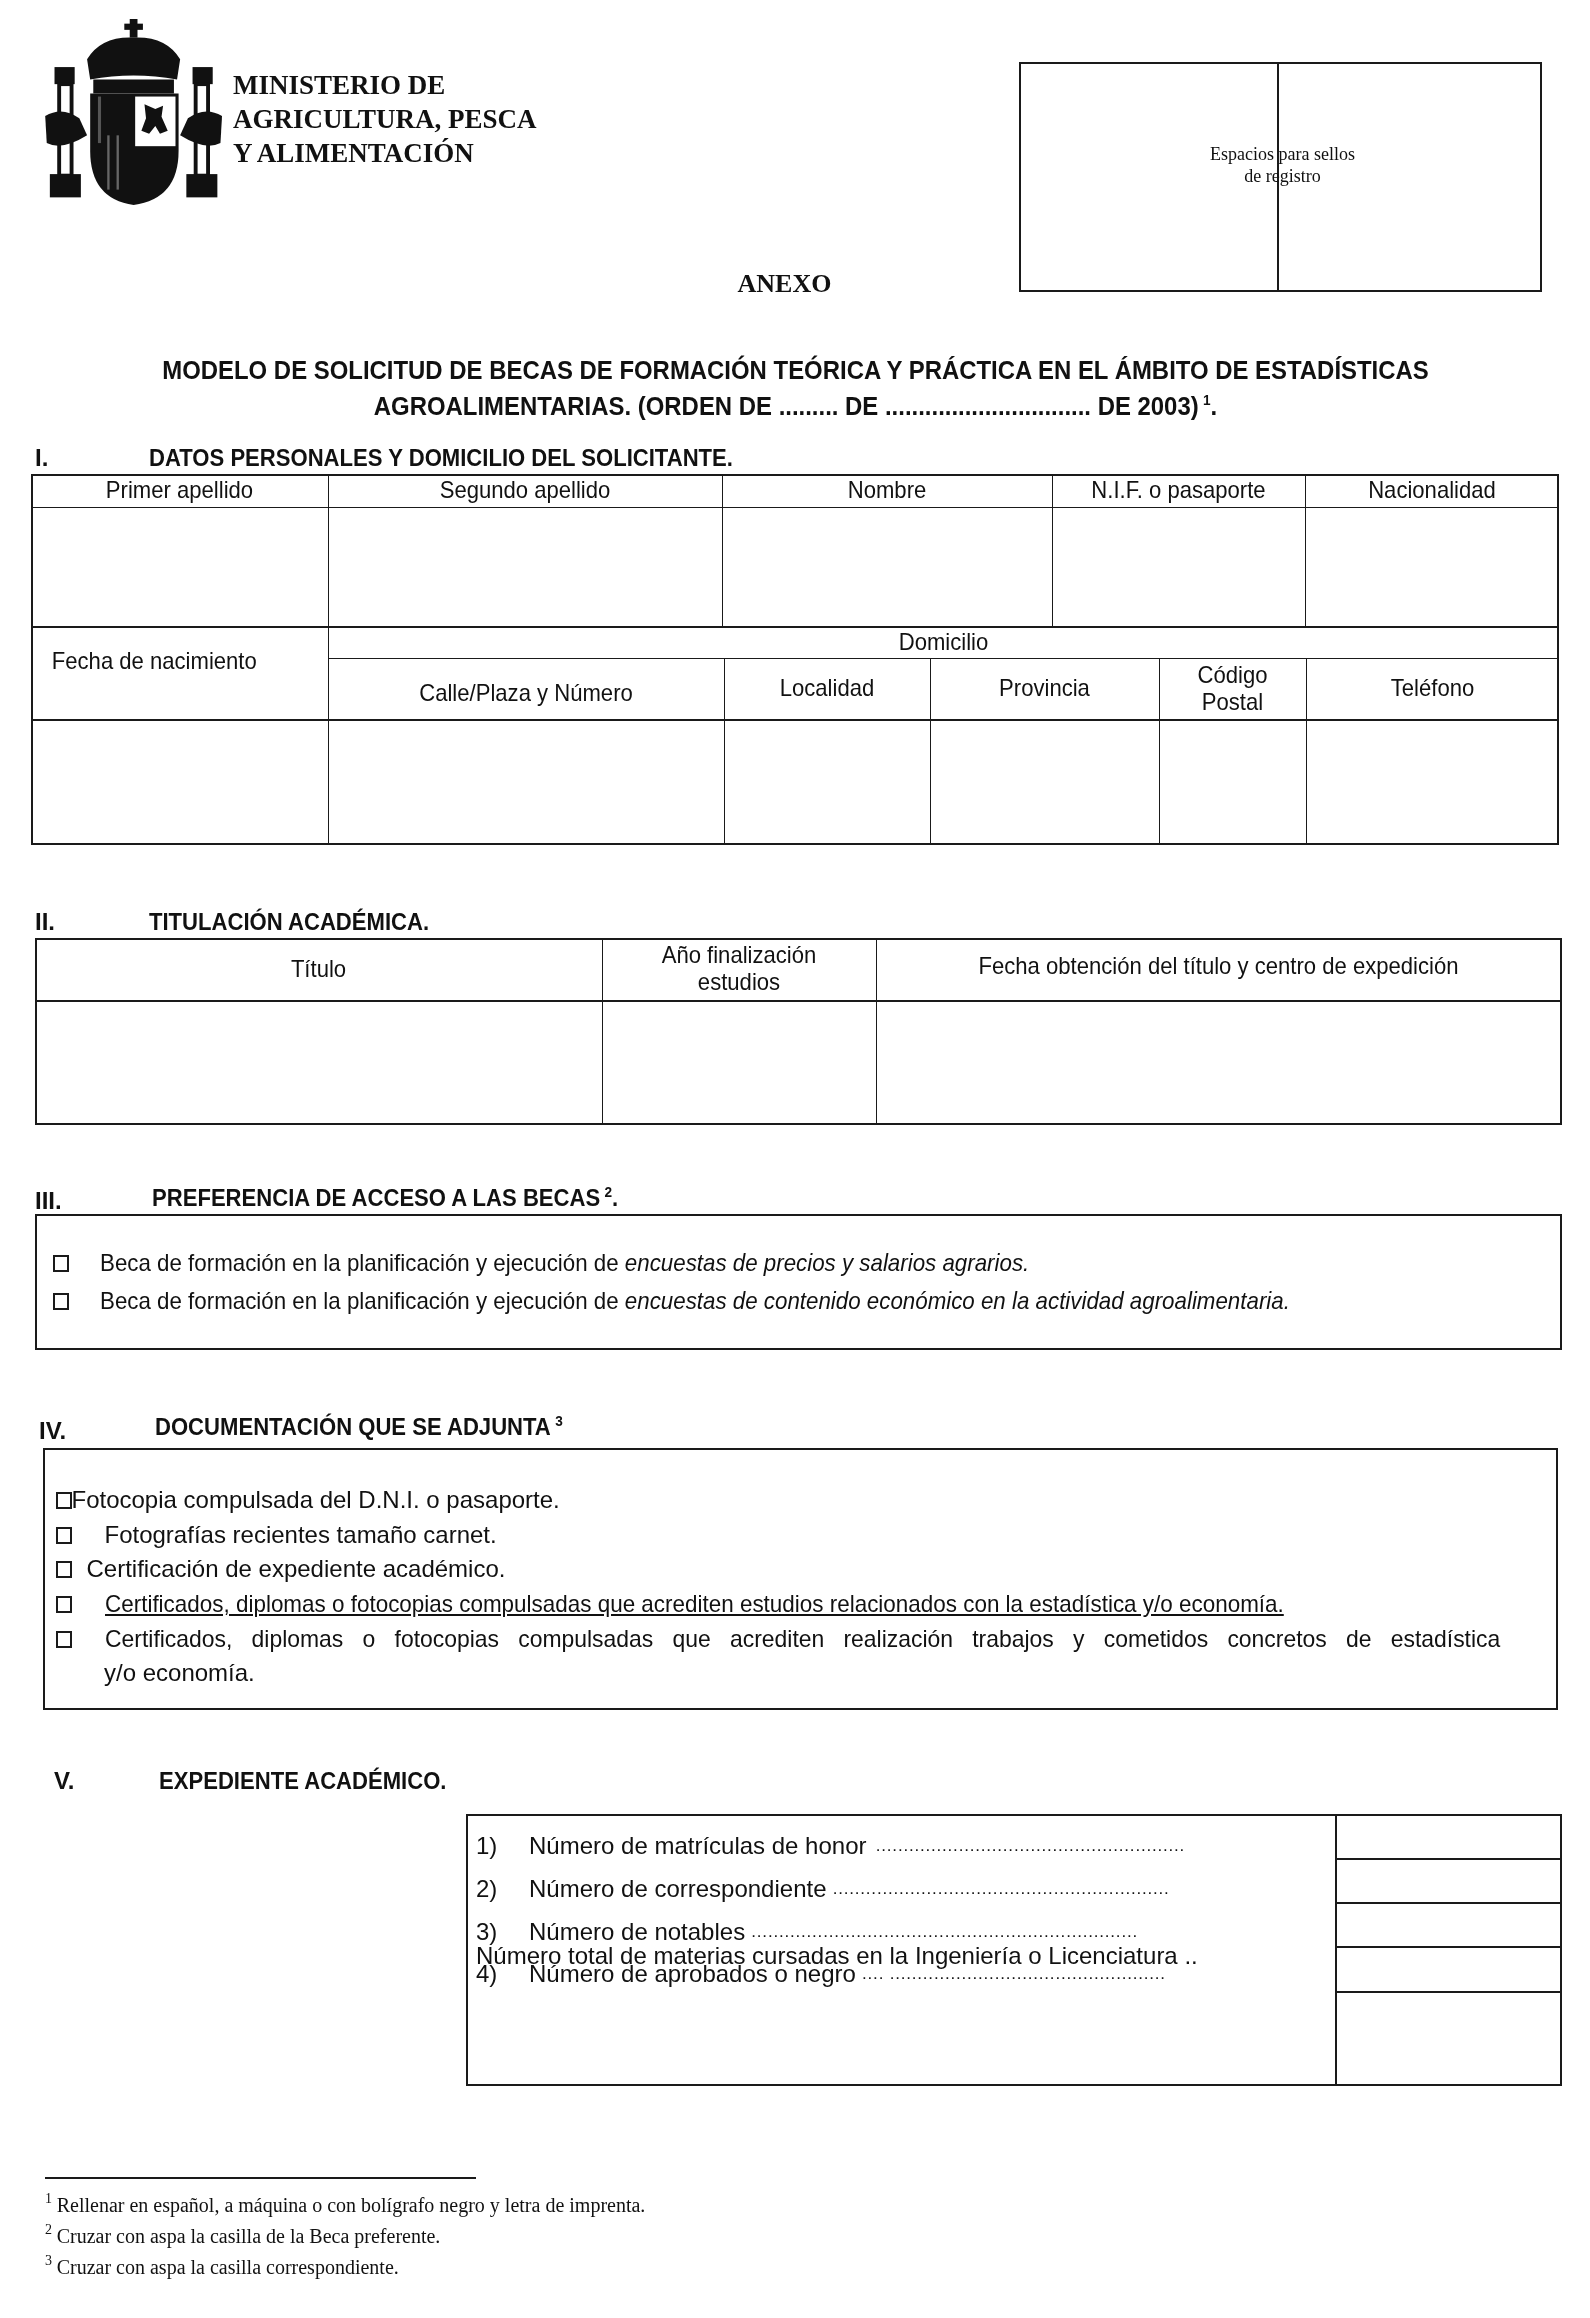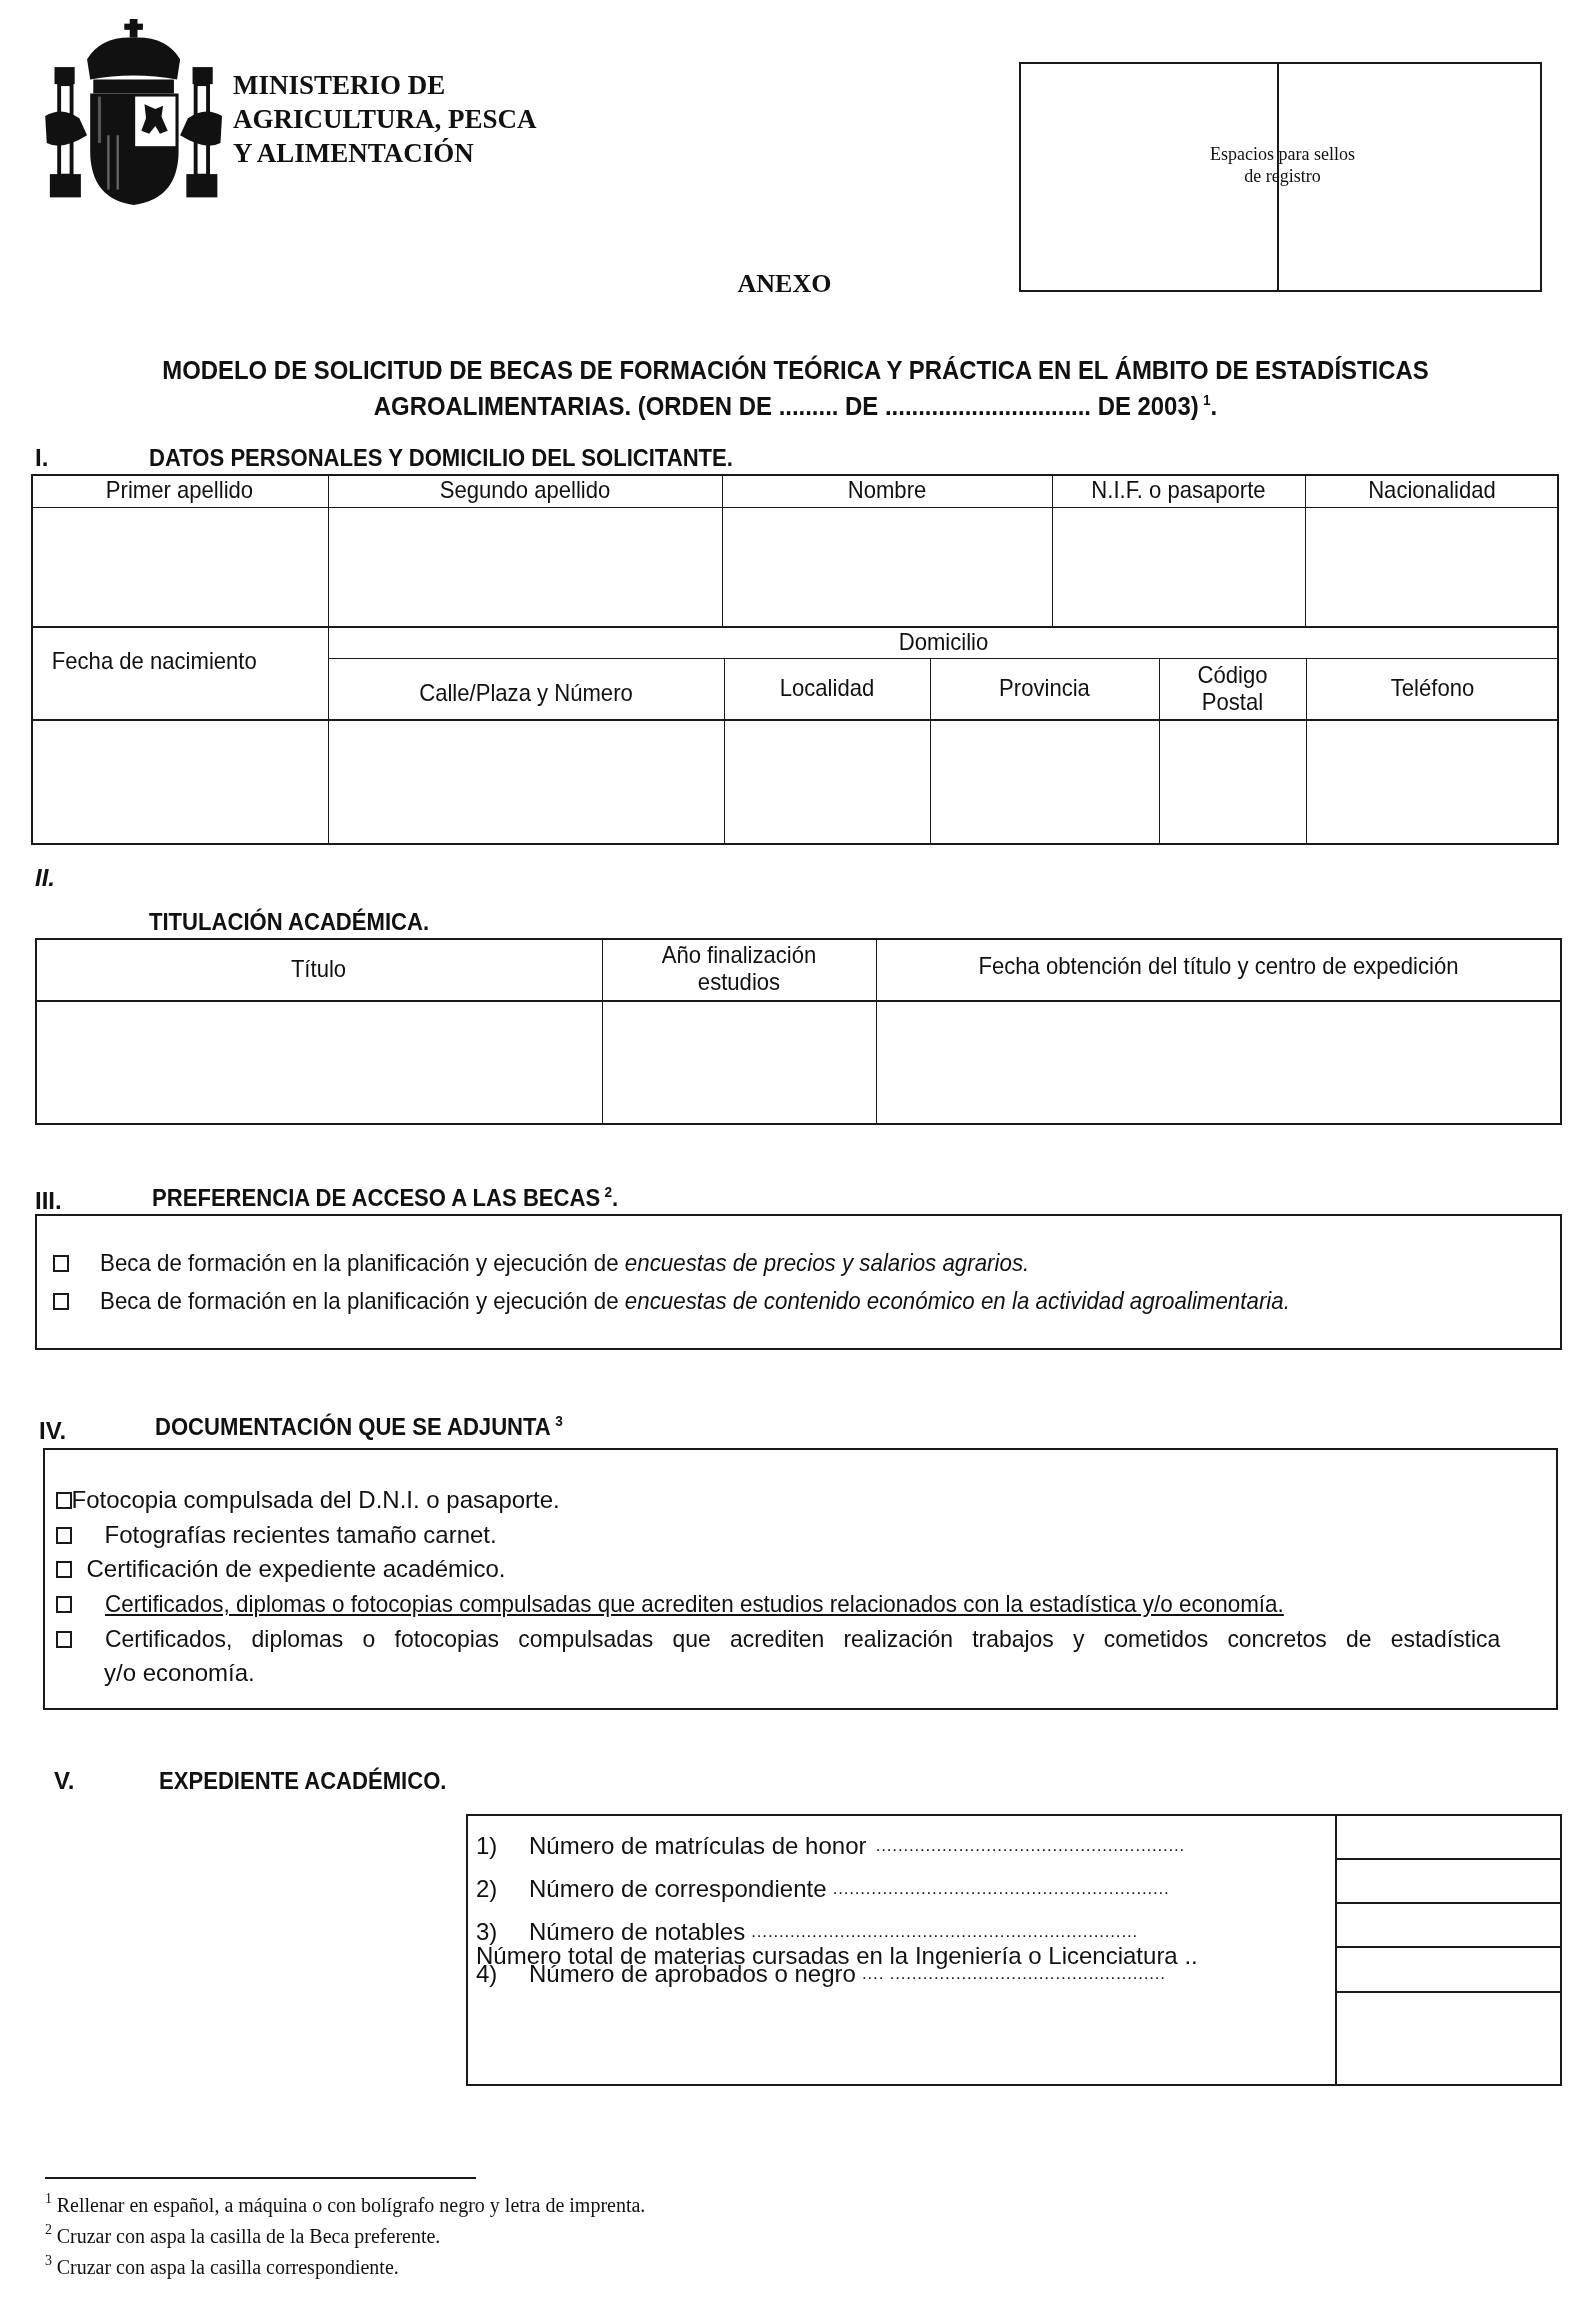--- a/index.html
+++ b/index.html
@@ -114,21 +114,21 @@
 </div>
 <div class="cell-label" style="left:1306px;top:658px;width:253px;height:61px;">Teléfono</div>
 
 <div class="abs" style="left:33px;top:721px;width:293px;height:122px;cursor:text;"></div>
 <div class="abs" style="left:330px;top:721px;width:392px;height:122px;cursor:text;"></div>
 <div class="abs" style="left:727px;top:721px;width:202px;height:122px;cursor:text;"></div>
 <div class="abs" style="left:932px;top:721px;width:225px;height:122px;cursor:text;"></div>
 <div class="abs" style="left:1162px;top:721px;width:143px;height:122px;cursor:text;"></div>
 <div class="abs" style="left:1309px;top:721px;width:249px;height:122px;cursor:text;"></div>
 
-<div class="sec-num" style="left:35px;top:864px;font-style:italic;">II.</div>
+<div class="sec-num" style="left:35px;top:908px;">II.</div>
 <div class="sec-title" style="left:149px;top:908px;">TITULACIÓN ACADÉMICA.</div>
 
 <div class="abs b" style="left:35px;top:938px;width:1527px;height:187px;"></div>
 <div class="hline" style="left:35px;top:1000px;width:1527px;"></div>
 <div class="vline thin" style="left:602px;top:938px;height:187px;"></div>
 <div class="vline thin" style="left:876px;top:938px;height:187px;"></div>
 
 <div class="cell-label" style="left:35px;top:938px;width:567px;height:62px;">Título</div>
 <div class="cell-label" style="left:602px;top:938px;width:274px;height:62px;flex-direction:column;">
   <div>Año finalización</div>

